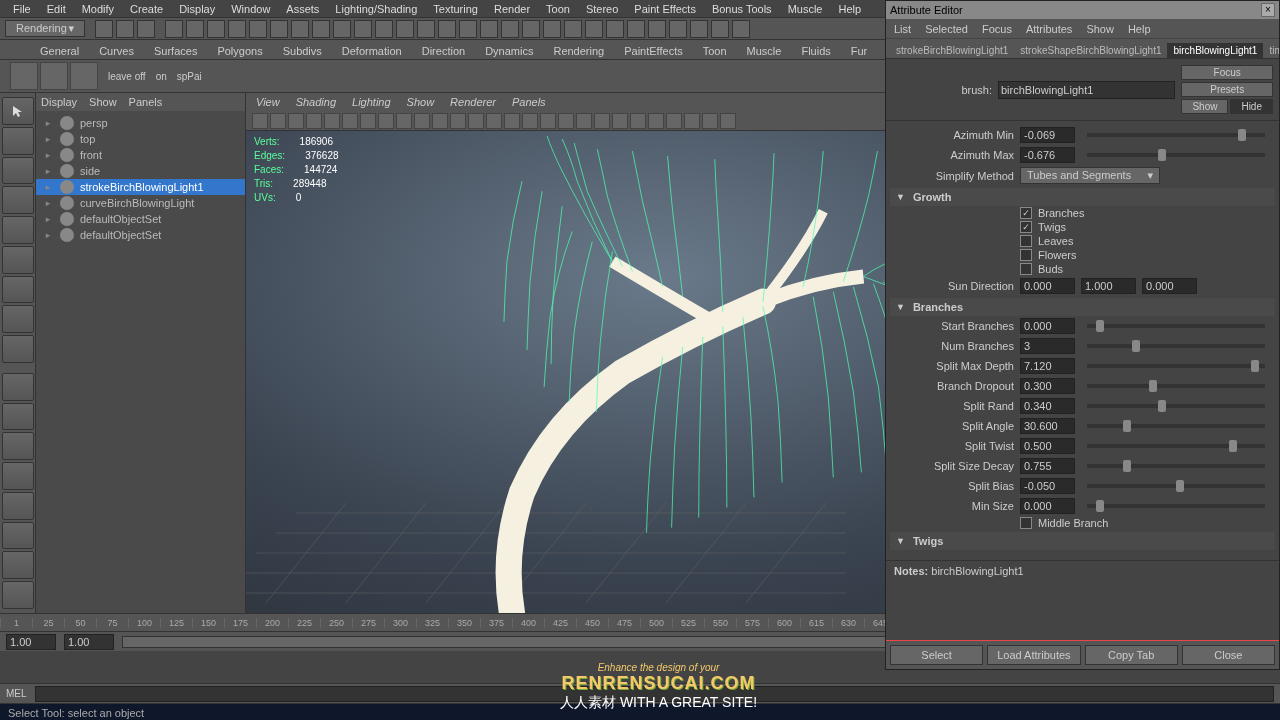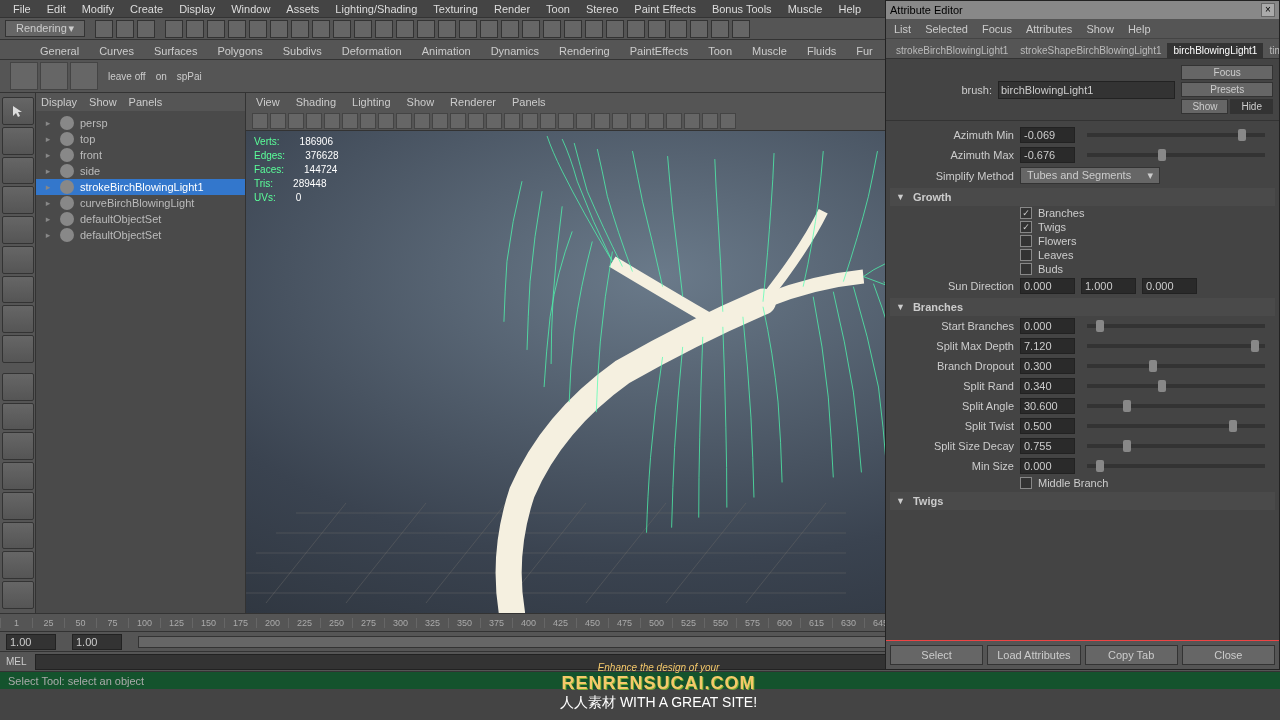--- a/index.html
+++ b/index.html
@@ -27,21 +27,21 @@
 
 .outliner { width: 210px; background: #4a4a4a; border-right: 1px solid #333; display: flex; flex-direction: column; }
 .outliner-menu { height: 18px; background: #555; display: flex; gap: 12px; padding: 0 5px; align-items: center; font-size: 11px; }
 .outliner-list { flex: 1; overflow: hidden; padding: 4px 0; }
 .outliner-item { display: flex; align-items: center; padding: 1px 6px; gap: 6px; font-size: 11px; color: #bbb; }
 .outliner-item.selected { background: #3377cc; color: #fff; }
 .outliner-item .exp { width: 12px; text-align: center; color: #888; font-size: 9px; }
 .outliner-item .ico { width: 14px; height: 14px; display: inline-block; border-radius: 50%; background: #888; }
 
 .viewport { flex: 1; display: flex; flex-direction: column; background: #444; position: relative; }
-.vp-menu { height: 18px; background: #555; display: flex; gap: 16px; padding: 0 10px; align-items: center; font-size: 11px; }
+.vp-menu { height: 18px; background: #555; display: flex; gap: 16px; padding: 0 10px; align-items: center; font-size: 11px; font-style: italic; }
 .vp-icons { height: 20px; background: #555; display: flex; gap: 2px; padding: 0 6px; align-items: center; border-bottom: 1px solid #333; }
 .vp-icon { width: 16px; height: 16px; background: #666; border: 1px solid #444; }
 .vp-canvas { flex: 1; background: radial-gradient(ellipse at 40% 30%, #6a7a8a 0%, #3a4350 60%, #2a3038 100%); position: relative; overflow: hidden; }
 .hud { position: absolute; top: 4px; left: 8px; font-size: 10px; color: #5aff9a; line-height: 14px; font-family: monospace; }
 .hud span.val { color: #fff; margin-left: 20px; }
 .tree-svg { position: absolute; top: 0; left: 0; width: 100%; height: 100%; }
 .grid-svg { position: absolute; bottom: 0; left: 0; width: 100%; height: 120px; }
 
 .attr-editor { position: absolute; right: 0; top: 0; width: 395px; height: 670px; background: #555; border: 1px solid #222; display: flex; flex-direction: column; z-index: 10; }
 .attr-title { background: #888; color: #000; height: 18px; display: flex; align-items: center; justify-content: space-between; padding: 0 4px; font-size: 11px; }
@@ -68,26 +68,26 @@
 .attr-chk .box { width: 12px; height: 12px; border: 1px solid #888; background: #333; display: flex; align-items: center; justify-content: center; font-size: 9px; color: #ccc; }
 .attr-dropdown { background: #666; border: 1px solid #333; padding: 1px 6px; font-size: 11px; min-width: 140px; display: flex; justify-content: space-between; }
 
 .attr-notes { background: #444; padding: 4px 8px; border-top: 1px solid #333; font-size: 11px; height: 80px; }
 .attr-footer { background: #555; display: flex; padding: 4px; gap: 4px; border-top: 1px solid #ef4444; }
 .attr-footer .fbtn { flex: 1; background: #666; border: 1px solid #333; padding: 3px; text-align: center; font-size: 11px; cursor: pointer; }
 
 .timeline { height: 18px; background: #555; position: relative; border-top: 1px solid #333; margin-right: 0; }
 .timeline-track { display: flex; height: 100%; align-items: center; font-size: 9px; color: #aaa; }
 .timeline-track span { flex: 1; text-align: center; border-left: 1px solid #666; }
-.range-row { height: 20px; background: #555; display: flex; align-items: center; padding: 0 6px; gap: 16px; border-top: 1px solid #333; }
+.range-row { height: 20px; background: #555; display: flex; align-items: center; padding: 0 6px; gap: 8px; border-top: 1px solid #333; }
 .range-row input { width: 50px; background: #333; border: 1px solid #222; color: #ccc; padding: 1px 3px; font-size: 11px; }
-.cmd-row { height: 20px; background: #555; display: flex; align-items: center; padding: 0 6px; border-top: 1px solid #333; }
+.cmd-row { height: 20px; background: #555; display: flex; align-items: center; padding: 0 6px; border-top: 1px solid #333; margin-top: 32px; }
 .cmd-row .clab { font-size: 10px; color: #ccc; }
 .cmd-row input { flex: 1; background: #333; border: 1px solid #222; color: #ccc; padding: 1px 4px; margin-left: 8px; font-size: 11px; }
-.help-row { height: 18px; background: #14532d; display: flex; align-items: center; padding: 0 8px; font-size: 11px; color: #aaa; border-top: 1px solid #333; }
+.help-row { height: 18px; background: #0f172a; display: flex; align-items: center; padding: 0 8px; font-size: 11px; color: #aaa; border-top: 1px solid #333; }
 
 .watermark { position: absolute; left: 560px; top: 662px; font-family: Impact, sans-serif; text-align: center; pointer-events: none; z-index: 5; }
 .watermark .l1 { font-size: 10px; color: #f5c96b; font-style: italic; }
 .watermark .l2 { font-size: 18px; color: #f5c96b; font-weight: bold; letter-spacing: 1px; text-shadow: 1px 1px 0 #7a3; }
 .watermark .l3 { font-size: 14px; color: #fff; }
 </style>
 </head>
 <body>
 
 <div class="menubar" id="menubar">
@@ -149,21 +149,21 @@
     <div class="tool-btn"></div>
 </div>
 
 <div class="tabbar" id="tabbar">
     <span>General</span>
     <span>Curves</span>
     <span>Surfaces</span>
     <span>Polygons</span>
     <span>Subdivs</span>
     <span>Deformation</span>
-    <span>Animation</span>
+    <span>Direction</span>
     <span>Dynamics</span>
     <span>Rendering</span>
     <span>PaintEffects</span>
     <span>Toon</span>
     <span>Muscle</span>
     <span>Fluids</span>
     <span>Fur</span>
     <span>Hair</span>
     <span>nCloth</span>
     <span>Custom</span>
@@ -495,25 +495,25 @@
         <div class="attr-chk">
           <span class="box">✓</span>
           <span>Branches</span>
         </div>
         <div class="attr-chk">
           <span class="box">✓</span>
           <span>Twigs</span>
         </div>
         <div class="attr-chk">
           <span class="box"></span>
-          <span>Flowers</span>
+          <span>Leaves</span>
         </div>
         <div class="attr-chk">
           <span class="box"></span>
-          <span>Leaves</span>
+          <span>Flowers</span>
         </div>
         <div class="attr-chk">
           <span class="box"></span>
           <span>Buds</span>
         </div>
       </div>
     <div class="attr-row">
         <span class="lbl">Sun Direction</span>
       <input type="text" value="0.000" style="">
       <input type="text" value="1.000" style="">
@@ -526,20 +526,27 @@
       </div>
     <div id="branchattrs">
         <div class="attr-row">
           <span class="lbl">Start Branches</span>
           <input type="text" value="0.000" style="">
           <div class="slider">
             <div class="thumb" style="left:5%"></div>
           </div>
         </div>
         <div class="attr-row">
+          <span class="lbl">Num Branches</span>
+          <input type="text" value="3" style="">
+          <div class="slider">
+            <div class="thumb" style="left:25%"></div>
+          </div>
+        </div>
+        <div class="attr-row">
           <span class="lbl">Split Max Depth</span>
           <input type="text" value="7.120" style="">
           <div class="slider">
             <div class="thumb" style="left:92%"></div>
           </div>
         </div>
         <div class="attr-row">
           <span class="lbl">Branch Dropout</span>
           <input type="text" value="0.300" style="">
           <div class="slider">
@@ -565,39 +572,47 @@
           <input type="text" value="0.500" style="">
           <div class="slider">
             <div class="thumb" style="left:80%"></div>
           </div>
         </div>
         <div class="attr-row">
           <span class="lbl">Split Size Decay</span>
           <input type="text" value="0.755" style="">
           <div class="slider">
             <div class="thumb" style="left:20%"></div>
+          </div>
+        </div>
+        <div class="attr-row">
+          <span class="lbl">Split Bias</span>
+          <input type="text" value="-0.050" style="">
+          <div class="slider">
+            <div class="thumb" style="left:50%"></div>
           </div>
         </div>
         <div class="attr-row">
           <span class="lbl">Min Size</span>
           <input type="text" value="0.000" style="">
           <div class="slider">
             <div class="thumb" style="left:5%"></div>
           </div>
         </div>
       </div>
     <div class="attr-chk">
         <span class="box"></span>
         <span>Middle Branch</span>
       </div>
 
     <div class="attr-section">
         <span class="arrow">▼</span>
         <span>Twigs</span>
       </div>
   </div>
+  <div class="attr-notes"><b>Notes:</b> <span>birchBlowingLight1</span></div>
   <div class="attr-footer">
     <div class="fbtn">Select</div>
     <div class="fbtn">Load Attributes</div>
     <div class="fbtn">Copy Tab</div>
     <div class="fbtn">Close</div>
   </div>
 </div>
 
 </body></html>

